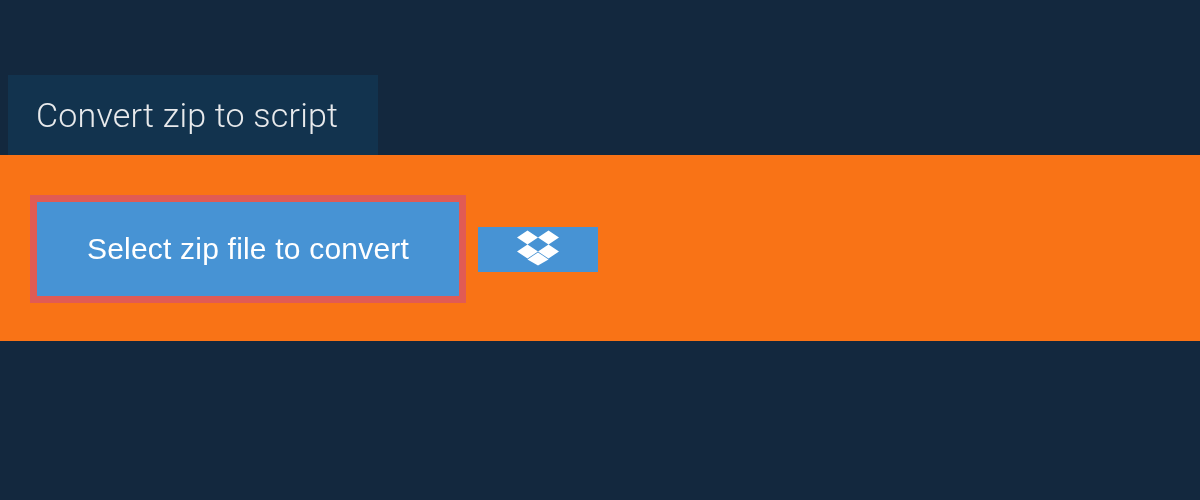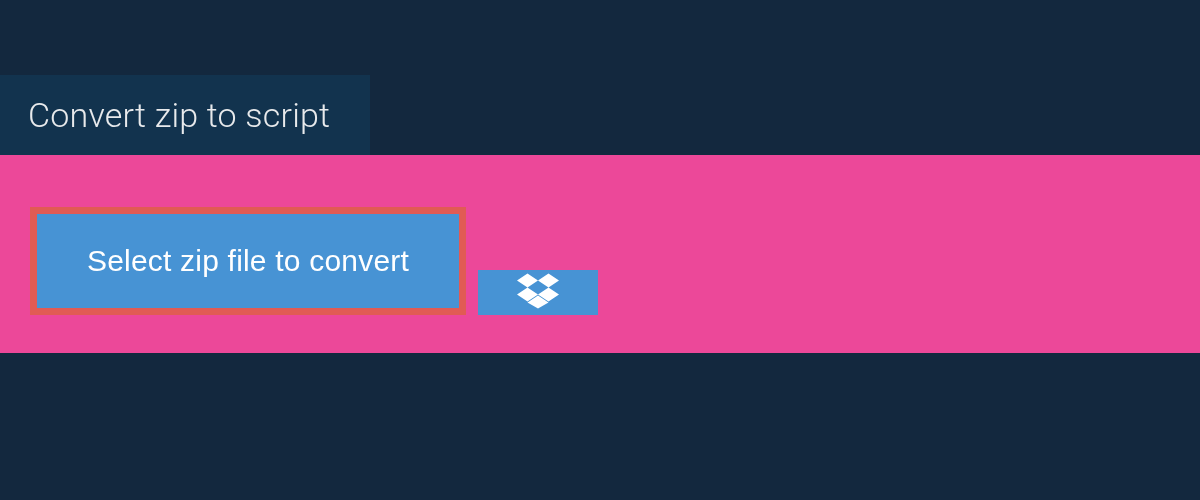--- a/index.html
+++ b/index.html
@@ -9,35 +9,36 @@
     }
     body {
       width: 1200px;
       height: 500px;
       background: #13283e;
       font-family: -apple-system, BlinkMacSystemFont, "Segoe UI", Roboto, "Helvetica Neue", Arial, sans-serif;
       overflow: hidden;
     }
     .tab-area {
       margin-top: 75px;
+      padding-left: 8px;
     }
     .tab {
       display: inline-block;
       background: #12334e;
       color: #e8eaec;
       font-size: 34px;
       font-weight: 300;
       padding: 20px 40px 20px 28px;
       letter-spacing: 0.2px;
     }
     .panel {
-      background: #ec4899;
-      padding: 52px 30px 38px 30px;
+      background: #f97316;
+      padding: 40px 30px 38px 30px;
       display: flex;
-      align-items: flex-end;
+      align-items: center;
       gap: 12px;
     }
     .select-wrap {
       border: 7px solid #e15b54;
       display: inline-block;
     }
     .select-btn {
       background: #4793d4;
       color: #ffffff;
       font-size: 30px;

